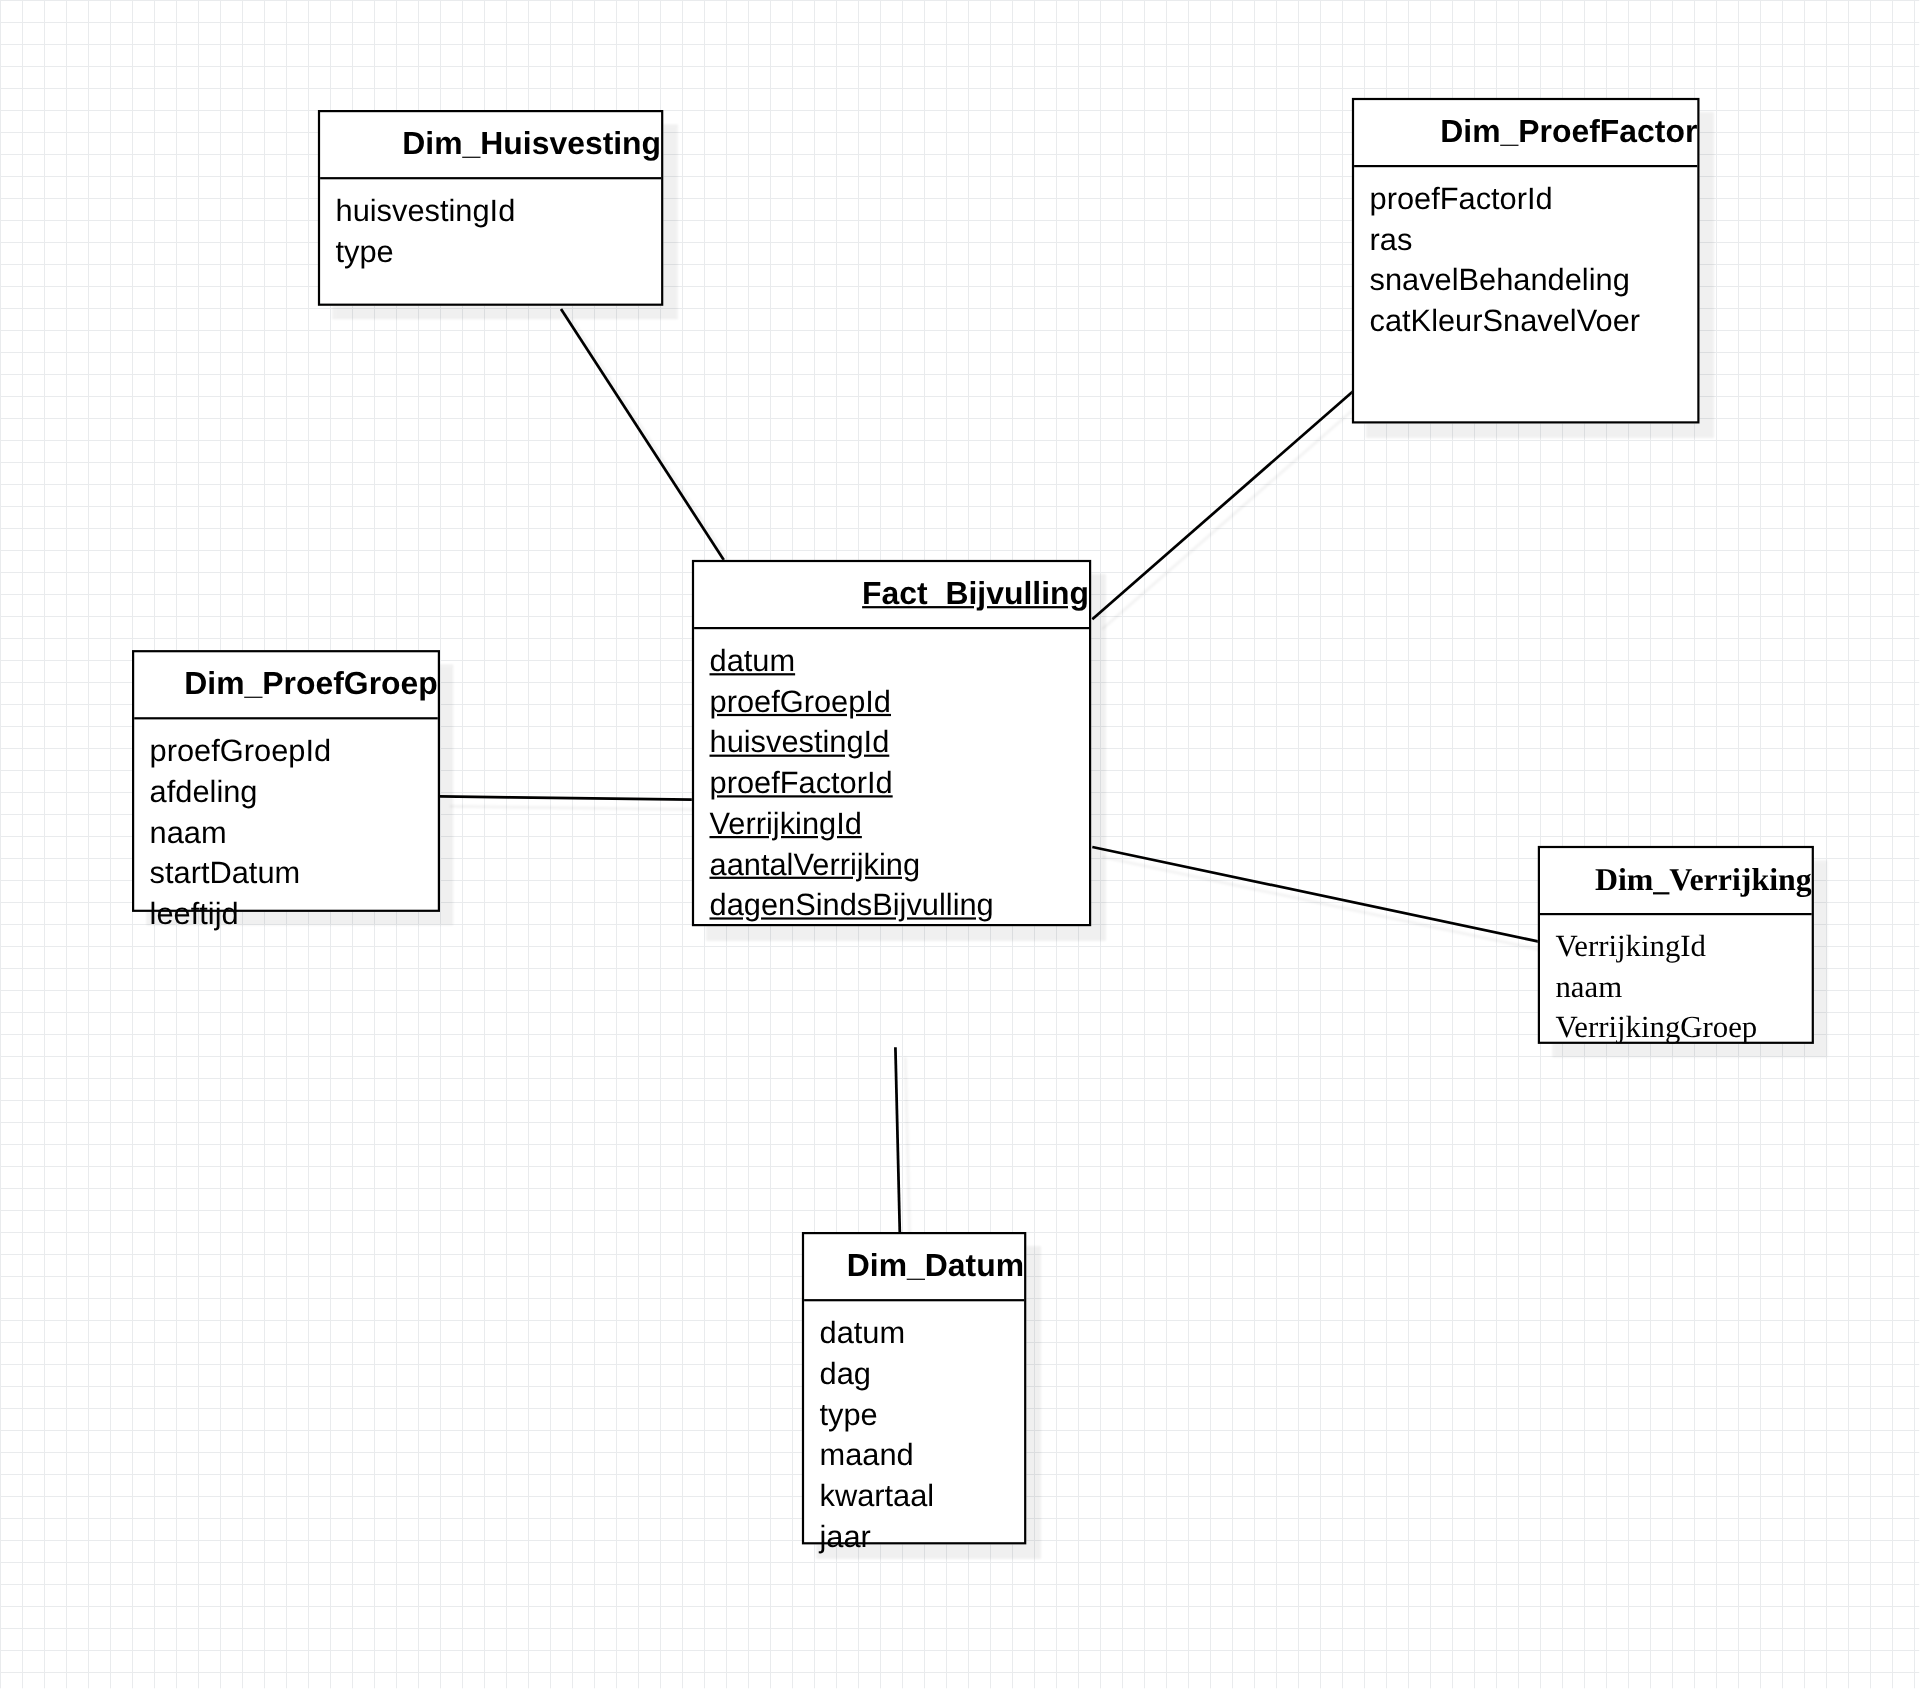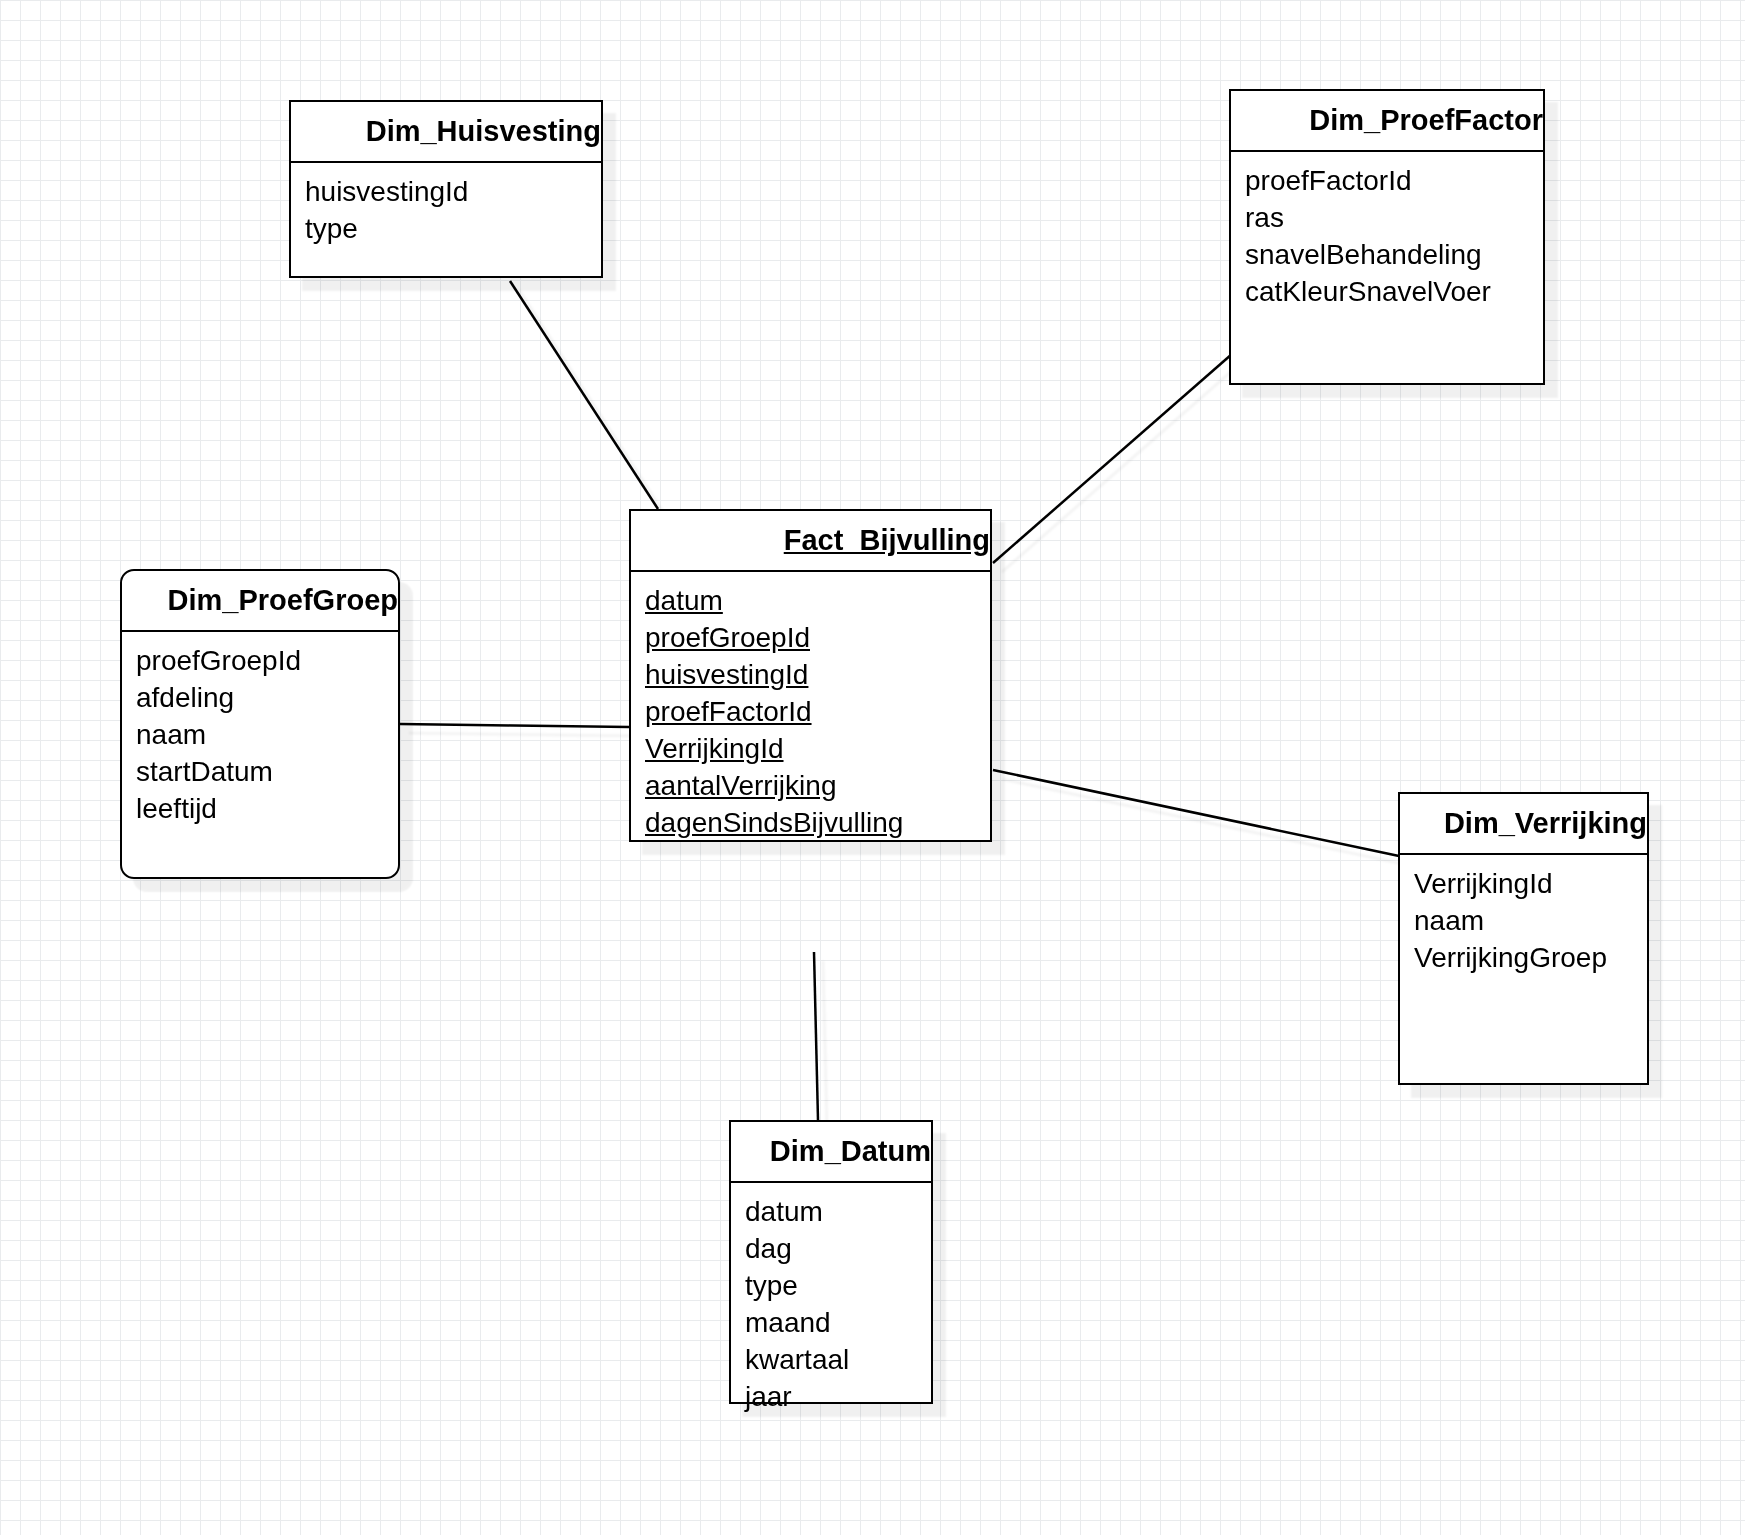--- a/index.html
+++ b/index.html
@@ -94,32 +94,32 @@
       <span class="field">datum</span>
       <span class="field">proefGroepId</span>
       <span class="field">huisvestingId</span>
       <span class="field">proefFactorId</span>
       <span class="field">VerrijkingId</span>
       <span class="field">aantalVerrijking</span>
       <span class="field">dagenSindsBijvulling</span>
     </div>
   </div>
 
-  <div class="entity" style="left:120px; top:569px; width:280px; height:310px;border-radius:14px;">
+  <div class="entity" style="left:120px; top:591px; width:280px; height:238px;">
     <div class="entity-header">Dim_ProefGroep</div>
     <div class="entity-fields">
       <span class="field">proefGroepId</span>
       <span class="field">afdeling</span>
       <span class="field">naam</span>
       <span class="field">startDatum</span>
       <span class="field">leeftijd</span>
     </div>
   </div>
 
-  <div class="entity" style="left:1398px; top:792px; width:251px; height:293px;">
+  <div class="entity" style="left:1398px; top:769px; width:251px; height:180px;font-family:Liberation Serif, serif;">
     <div class="entity-header">Dim_Verrijking</div>
     <div class="entity-fields">
       <span class="field">VerrijkingId</span>
       <span class="field">naam</span>
       <span class="field">VerrijkingGroep</span>
     </div>
   </div>
 
   <div class="entity" style="left:729px; top:1120px; width:204px; height:284px;">
     <div class="entity-header">Dim_Datum</div>

